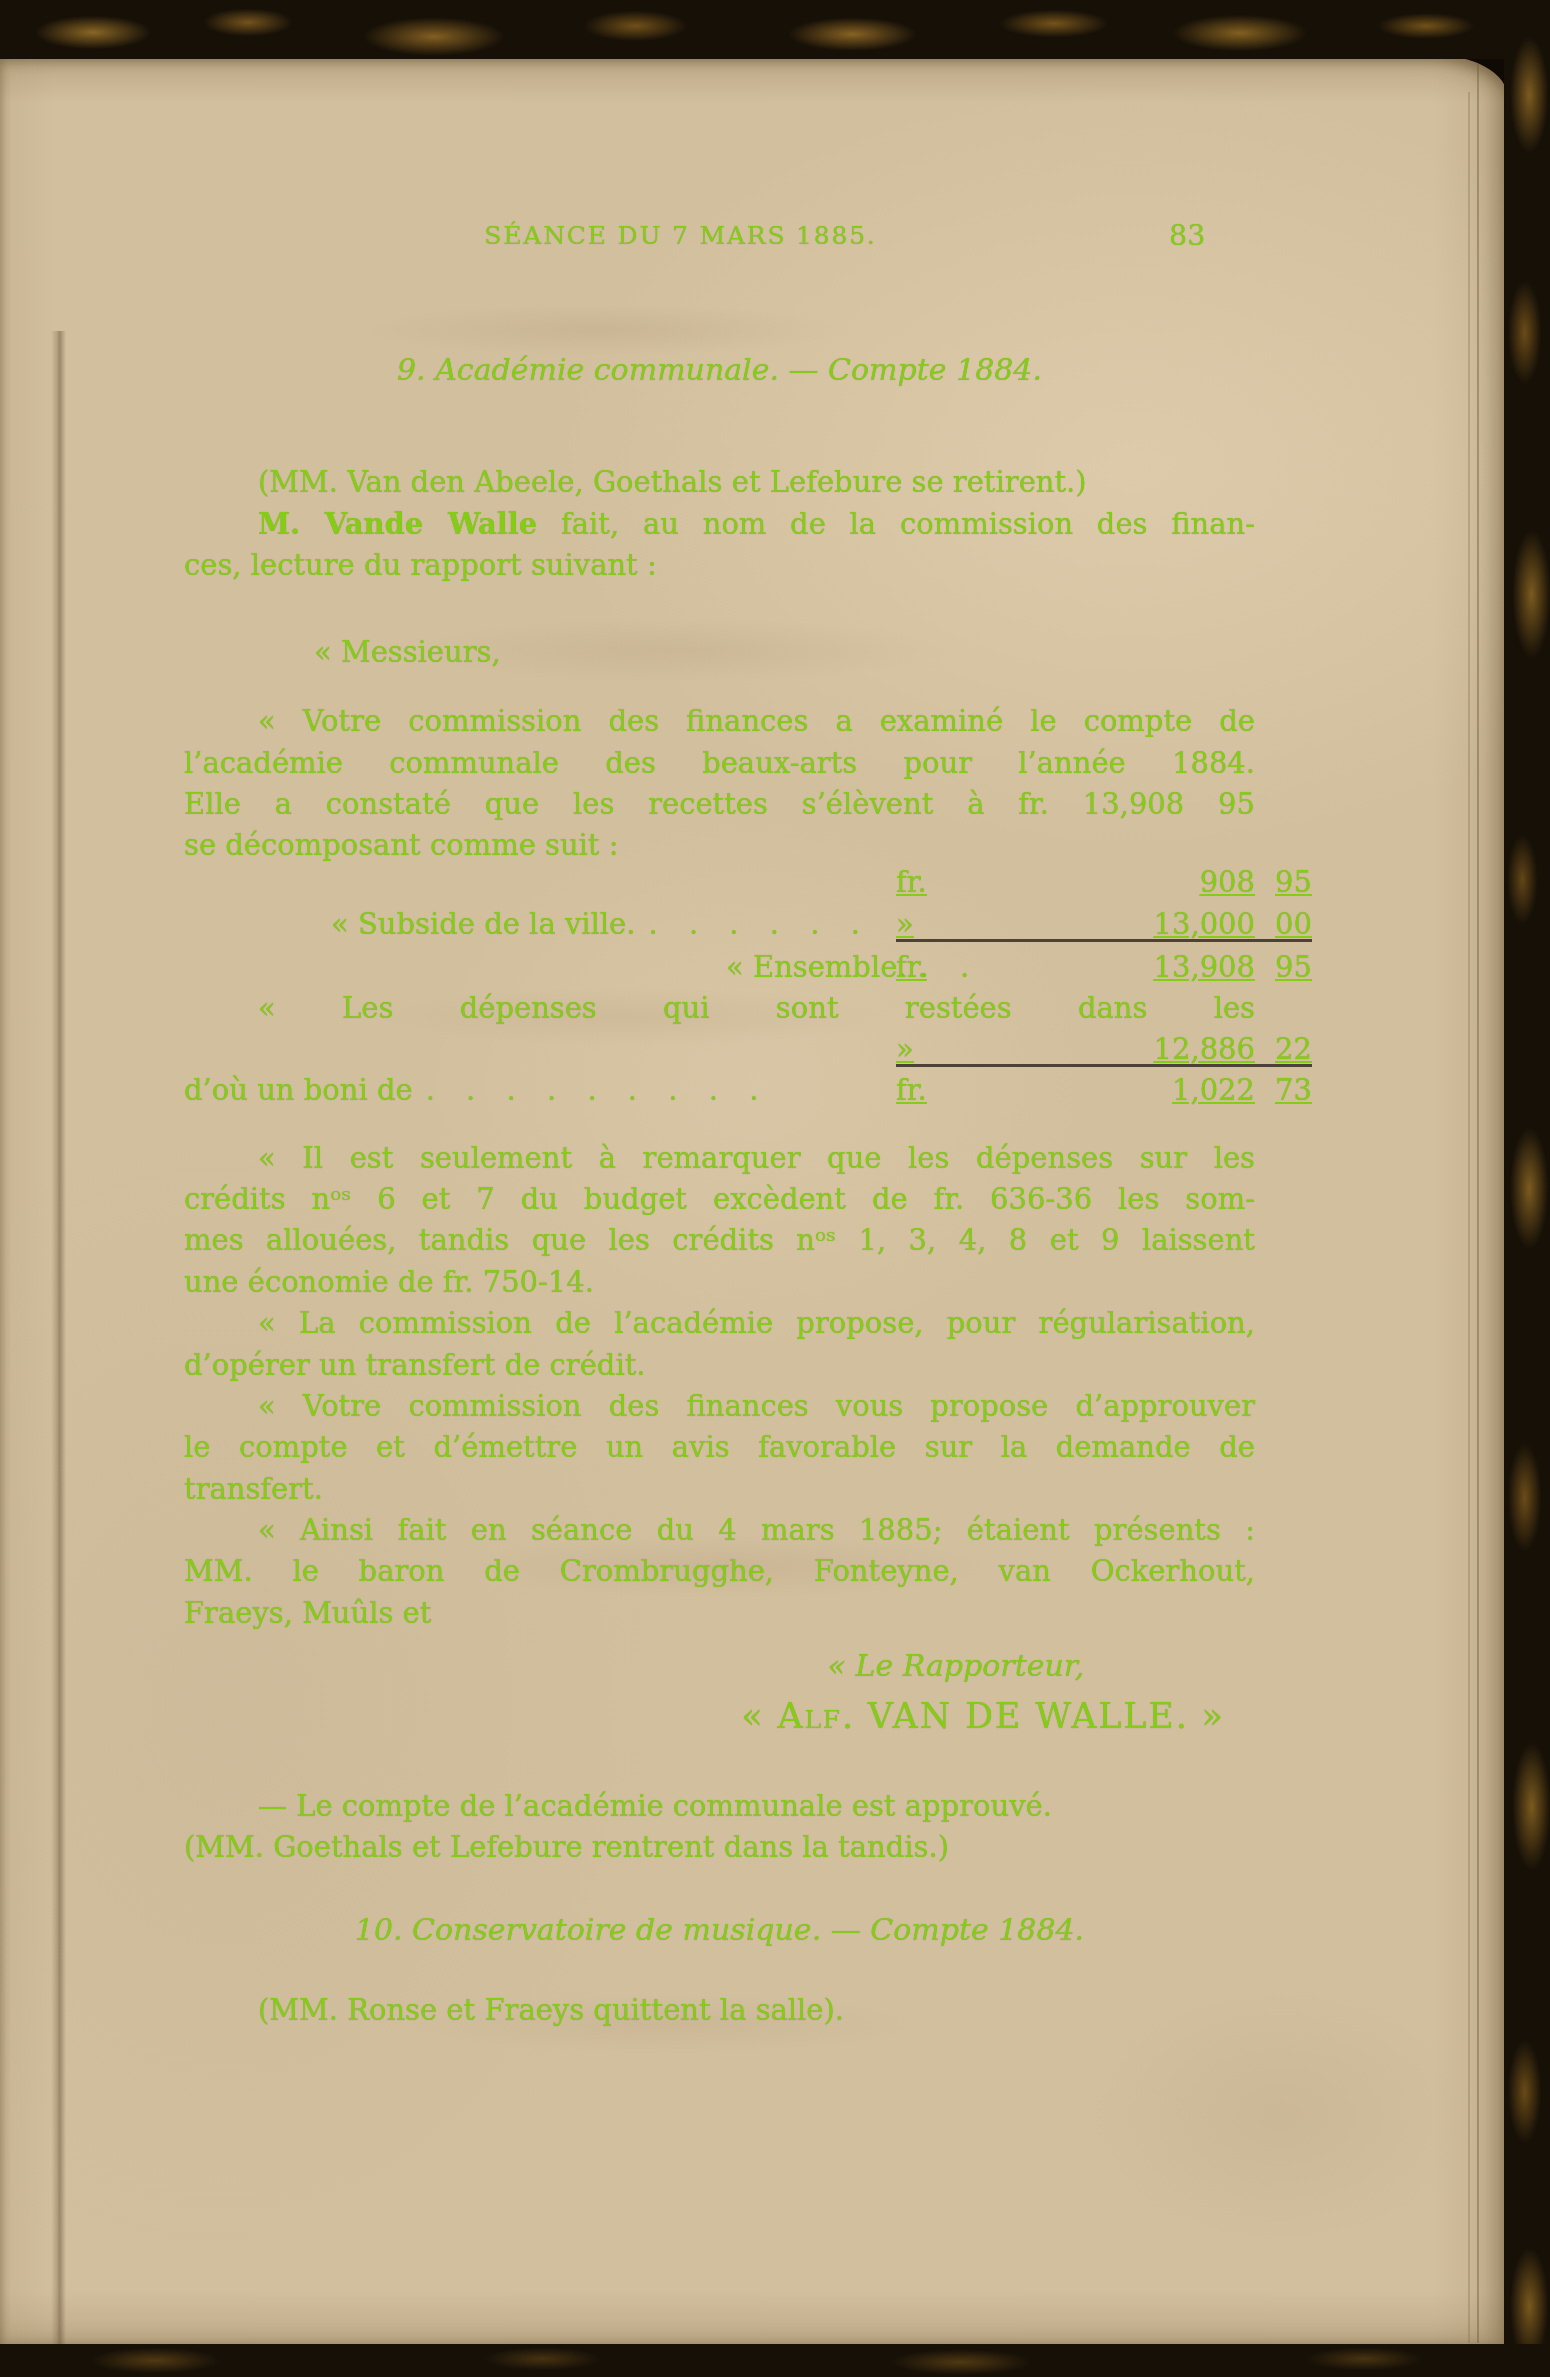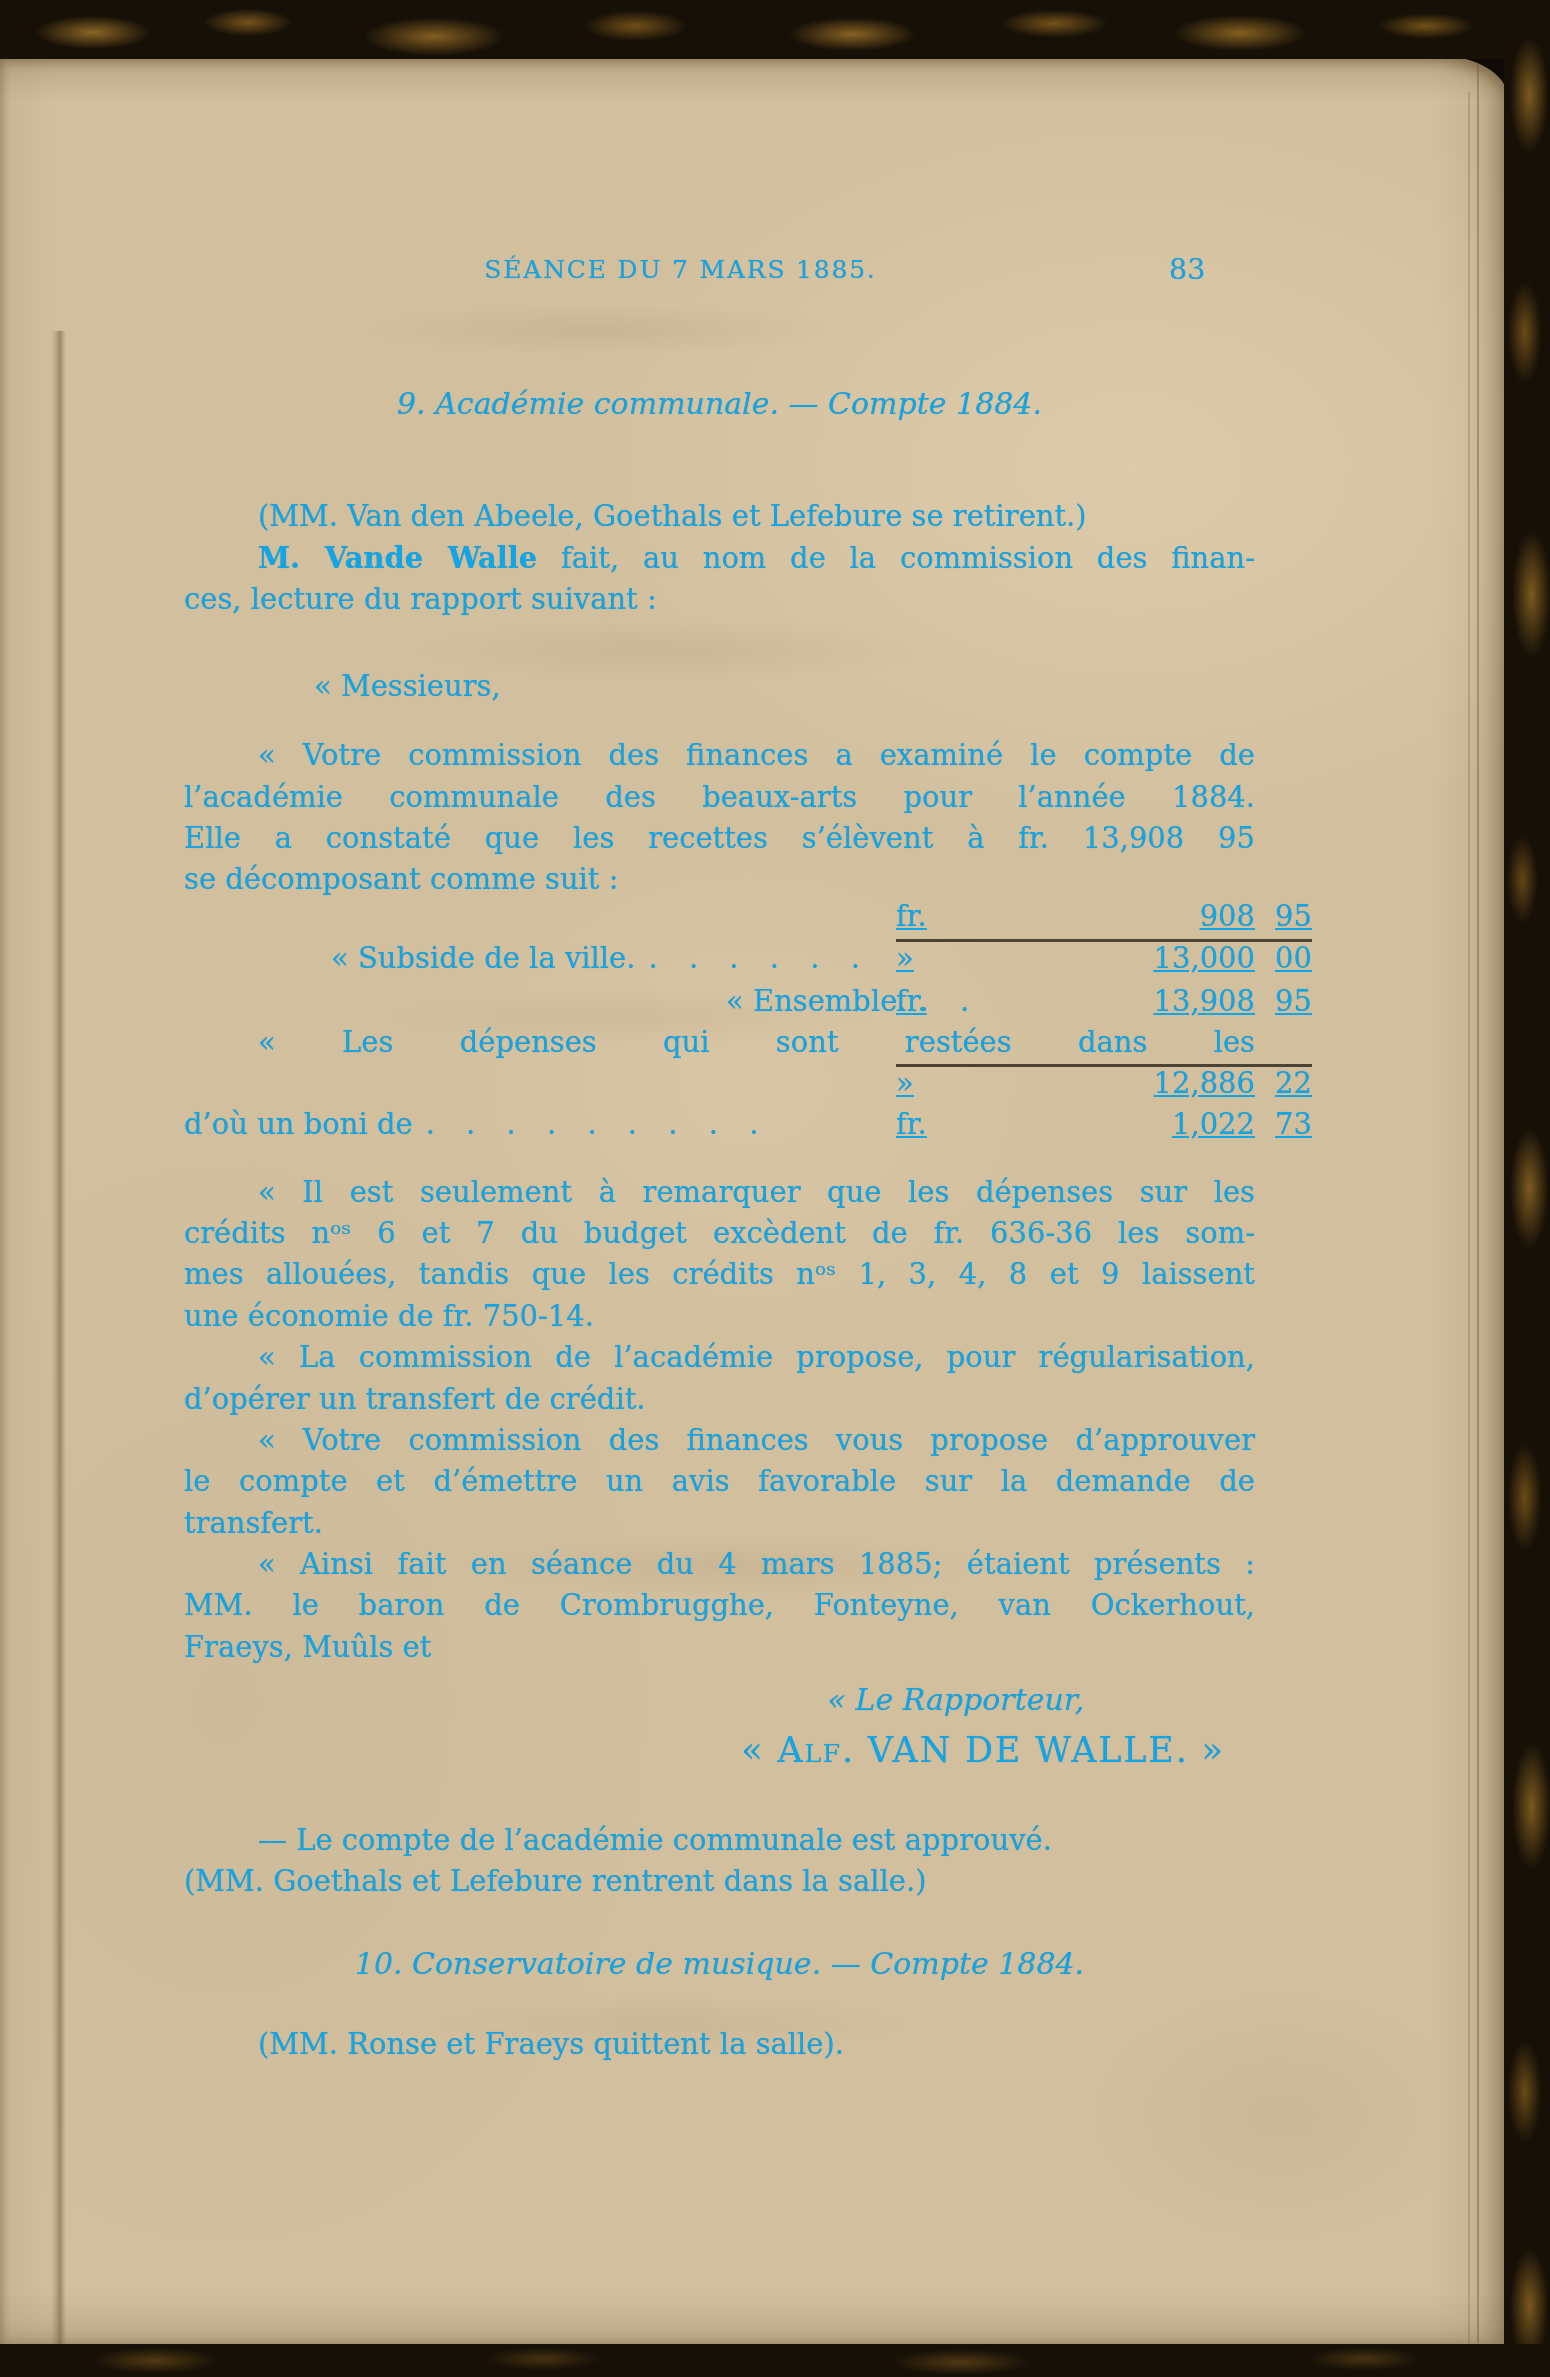--- a/index.html
+++ b/index.html
@@ -65,21 +65,21 @@
   .crease{position:absolute;left:51px;top:276px;bottom:0;width:14.7px;z-index:2;
     background:linear-gradient(90deg, transparent, rgba(110,90,58,.3) 40%, rgba(88,70,44,.45) 58%, transparent);}
   .smudges{position:absolute;inset:0;z-index:1;pointer-events:none;
     background-image:
       radial-gradient(ellipse 349px 37px at 40% 12%, rgba(120,95,60,.10), transparent 70%),
       radial-gradient(ellipse 386px 46px at 45% 26%, rgba(120,95,60,.09), transparent 70%),
       radial-gradient(ellipse 368px 42px at 42% 42%, rgba(118,92,58,.08), transparent 70%),
       radial-gradient(ellipse 386px 46px at 48% 66%, rgba(118,92,58,.09), transparent 70%),
       radial-gradient(ellipse 368px 42px at 44% 86%, rgba(118,92,58,.08), transparent 70%);}
   
-  .ink{color:#0ea5e9;text-shadow:0 0 0.9px rgba(62,54,40,.35);margin-top:34px;}
+  .ink{color:#84cc16;text-shadow:0 0 0.9px rgba(62,54,40,.35);}
   .ln{position:absolute;left:184px;width:1071px;font-size:29px;line-height:40px;
       text-align:justify;text-align-last:justify;z-index:4;}
   .ln.left{text-align:left;text-align-last:left;}
   .ind{padding-left:74px;width:997px;}
   .sal{padding-left:130px;width:940px;}
   .b{font-weight:bold;}
   .running-head{position:absolute;top:221px;left:184px;width:993px;text-align:center;
       font-size:25px;letter-spacing:1.8px;z-index:4;}
   .pageno{position:absolute;top:219px;left:1169px;width:64px;font-size:28.5px;z-index:4;}
   .heading{position:absolute;left:184px;width:1071px;text-align:center;
@@ -179,21 +179,21 @@
 <div class="ln left ink" style="top:1469px;">transfert.</div>
 
 <div class="ln ind ink" style="top:1510px;">« Ainsi fait en séance du 4 mars 1885; étaient présents :</div>
 <div class="ln ink" style="top:1551px;">MM. le baron de Crombrugghe, Fonteyne, van Ockerhout,</div>
 <div class="ln left ink" style="top:1593px;">Fraeys, Muûls et</div>
 
 <div class="sig-role ink">« Le Rapporteur,</div>
 <div class="sig-name ink">« Alf. VAN DE WALLE. »</div>
 
 <div class="ln left ind ink" style="top:1786px;">— Le compte de l’académie communale est approuvé.</div>
-<div class="ln left ink" style="top:1827px;">(MM. Goethals et Lefebure rentrent dans la salle.)</div>
+<div class="ln left ink" style="top:1827px;">(MM. Goethals et Lefebure rentrent dans la tandis.)</div>
 
 <div class="heading ink" style="top:1912px;">10. Conservatoire de musique. — Compte 1884.</div>
 <div class="ln left ind ink" style="top:1990px;">(MM. Ronse et Fraeys quittent la salle).</div>
 
 <div class="cover cover-top"></div>
 <div class="cover cover-right"></div>
 <div class="cover cover-bottom"></div>
 
 
 </body></html>

